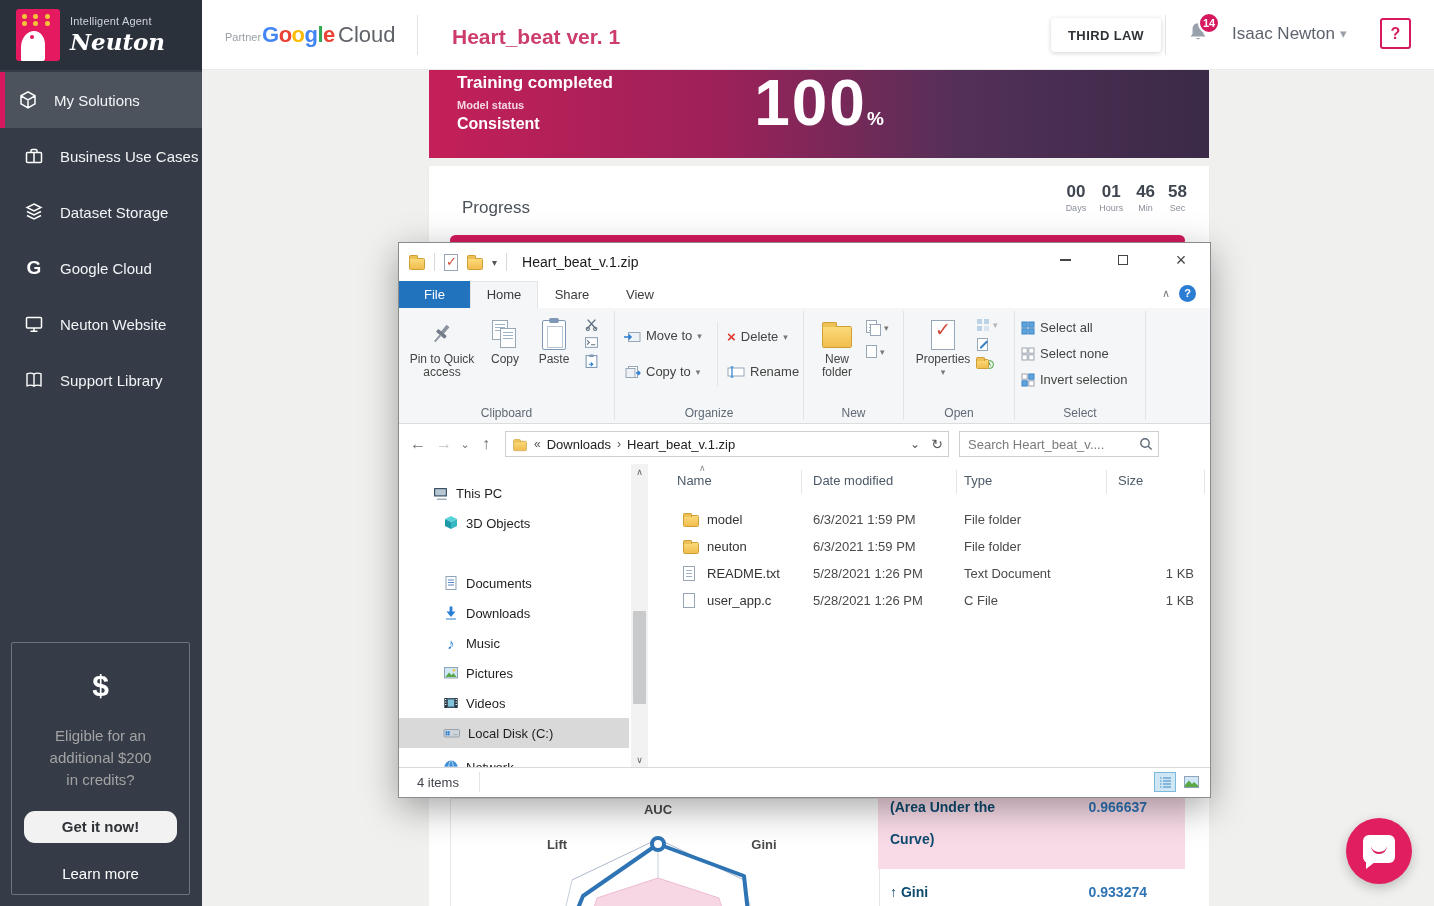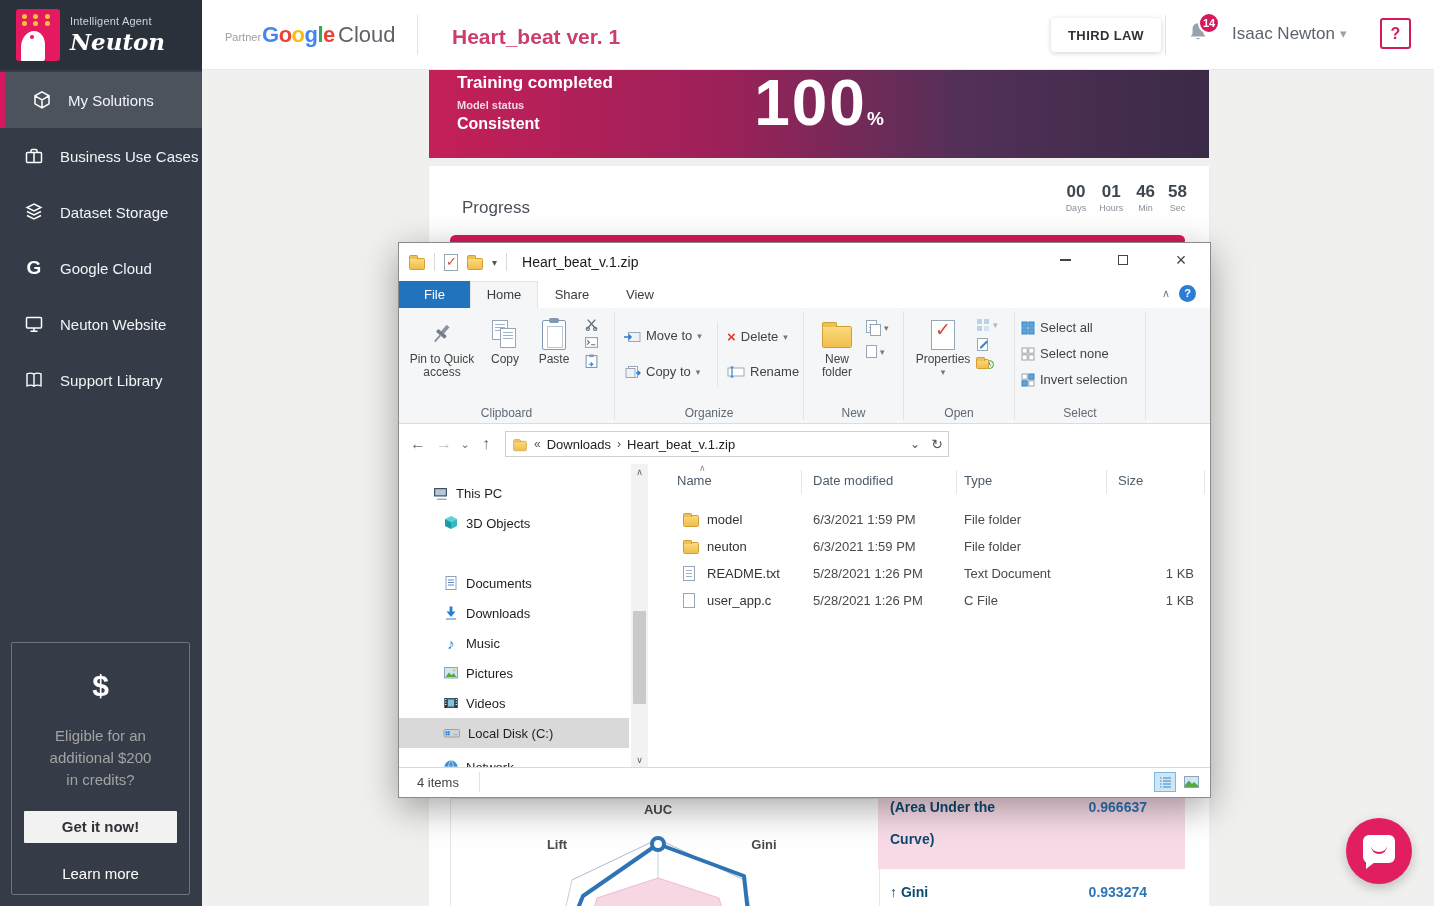--- a/index.html
+++ b/index.html
@@ -11,27 +11,27 @@
 .logo-block{height:70px;background:#2b313b;display:flex;align-items:center;padding-left:16px;gap:10px;cursor:pointer}
 .logo-mark{width:44px;height:52px;background:#e5195f;border-radius:3px;position:relative;flex:0 0 auto}
 .logo-dots{position:absolute;top:5px;left:6px;width:32px;height:12px;display:grid;grid-template-columns:repeat(3,1fr);grid-template-rows:repeat(2,1fr);gap:2px}
 .logo-dots i{width:5px;height:5px;border-radius:50%;background:#f6c437}
 .logo-head{position:absolute;left:5px;bottom:0;width:24px;height:30px;background:#fff;border-radius:55% 45% 8% 4%}
 .logo-eye{position:absolute;left:14px;bottom:22px;width:4px;height:4px;border-radius:50%;background:#e5195f}
 .logo-tagline{font-size:11px;color:#cdd3da;letter-spacing:.2px}
 .logo-name{font-family:"DejaVu Serif",serif;font-style:italic;font-weight:bold;font-size:23px;margin-top:1px}
 .nav{margin-top:2px}
 .nav-item{height:56px;display:flex;align-items:center;gap:15px;padding-left:23px;font-size:15px;color:#f2f4f6;cursor:pointer}
-.nav-item.active{background:#4c535d;border-left:5px solid #d6195e;padding-left:26px}
+.nav-item.active{background:#4c535d;border-left:5px solid #d6195e;padding-left:12px}
 .nav-ic{width:22px;display:flex;justify-content:center;flex:0 0 auto}
 .gletter{font-size:19px;font-weight:bold;color:#fff}
 .promo{position:absolute;left:11px;width:179px;top:642px;height:253px;border:1px solid #6d747d;border-radius:2px;text-align:center}
 .promo-sym{font-size:30px;font-weight:bold;margin-top:26px}
 .promo-text{font-size:15px;line-height:22px;margin-top:22px;color:#a3a3a3}
-.promo-btn{display:block;margin:20px auto 0;width:153px;height:32px;line-height:32px;background:#f2f2f2;border:none;border-radius:1px;font-size:15px;font-weight:bold;color:#2f3237;cursor:pointer}
+.promo-btn{display:block;margin:20px auto 0;width:153px;height:32px;line-height:32px;background:#f2f2f2;border:none;border-radius:11px;font-size:15px;font-weight:bold;color:#2f3237;cursor:pointer}
 .promo-link{display:block;margin-top:22px;font-size:15px;color:#fff;cursor:pointer}
 
 .topbar{position:absolute;left:202px;top:0;width:1232px;height:70px;background:#fff;border-bottom:1px solid #e9e9e9;z-index:4}
 .partner-label{position:absolute;left:23px;top:31px;font-size:11px;color:#9aa0a6}
 .gword{position:absolute;left:60px;top:22px;font-size:22px;font-weight:bold;letter-spacing:-.5px}
 .gcloud{position:absolute;left:136px;top:22px;font-size:22px;color:#5f6368}
 .vdiv{position:absolute;width:1px;background:#e3e3e3;top:15px;height:40px}
 .proj-title{position:absolute;left:250px;top:25px;font-size:21px;font-weight:bold;color:#cc3d6b}
 .third-law{position:absolute;left:849px;top:18px;height:34px;padding:0 17px;background:#fff;border:none;border-radius:4px;box-shadow:0 1px 5px rgba(0,0,0,.18);font-size:13px;font-weight:bold;letter-spacing:.4px;color:#2f3237;cursor:pointer}
 .bellwrap{position:absolute;left:984px;top:20px;width:30px;height:30px;cursor:pointer}
@@ -544,20 +544,29 @@
         <span class="fold" style="transform:scale(.85)"></span>
         <span class="crumb-sym">«</span>
         <span class="crumb">Downloads</span>
         <span class="crumb-sym">›</span>
         <span class="crumb">Heart_beat_v.1.zip</span>
         <span class="addr-right">
           <span class="cell">⌄</span>
           <span class="cell" style="font-size:14px">↻</span>
         </span>
       </div>
+      <div class="searchbox">
+        <input placeholder="Search Heart_beat_v...." style="">
+        <span class="mag">
+            <svg width="14" height="14" viewBox="0 0 14 14">
+              <circle cx="6" cy="6" r="4.2" fill="none" stroke="#5f6a76" stroke-width="1.4"></circle>
+              <path d="M9.2 9.2 12.6 12.6" stroke="#5f6a76" stroke-width="1.4"></path>
+            </svg>
+          </span>
+      </div>
     </div>
 
     <div class="mainarea">
       <div class="tree">
         <div class="titem root" style="top:14px">
             <span>
               <svg width="16" height="16" viewBox="0 0 16 16">
                 <rect x="1" y="3" width="13" height="8.5" rx=".5" fill="#3b5266"></rect>
                 <rect x="2.2" y="4.2" width="10.6" height="6.1" fill="#b6c6d2"></rect>
                 <path d="M4.6 13.4 H13 L14.2 15 H3.4Z" fill="#9fb0bc"></path>

